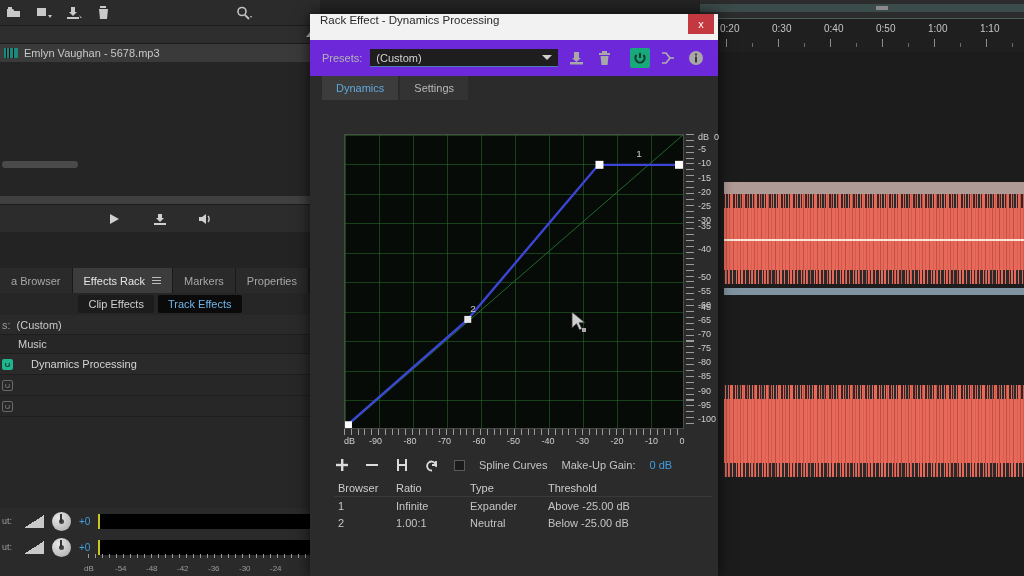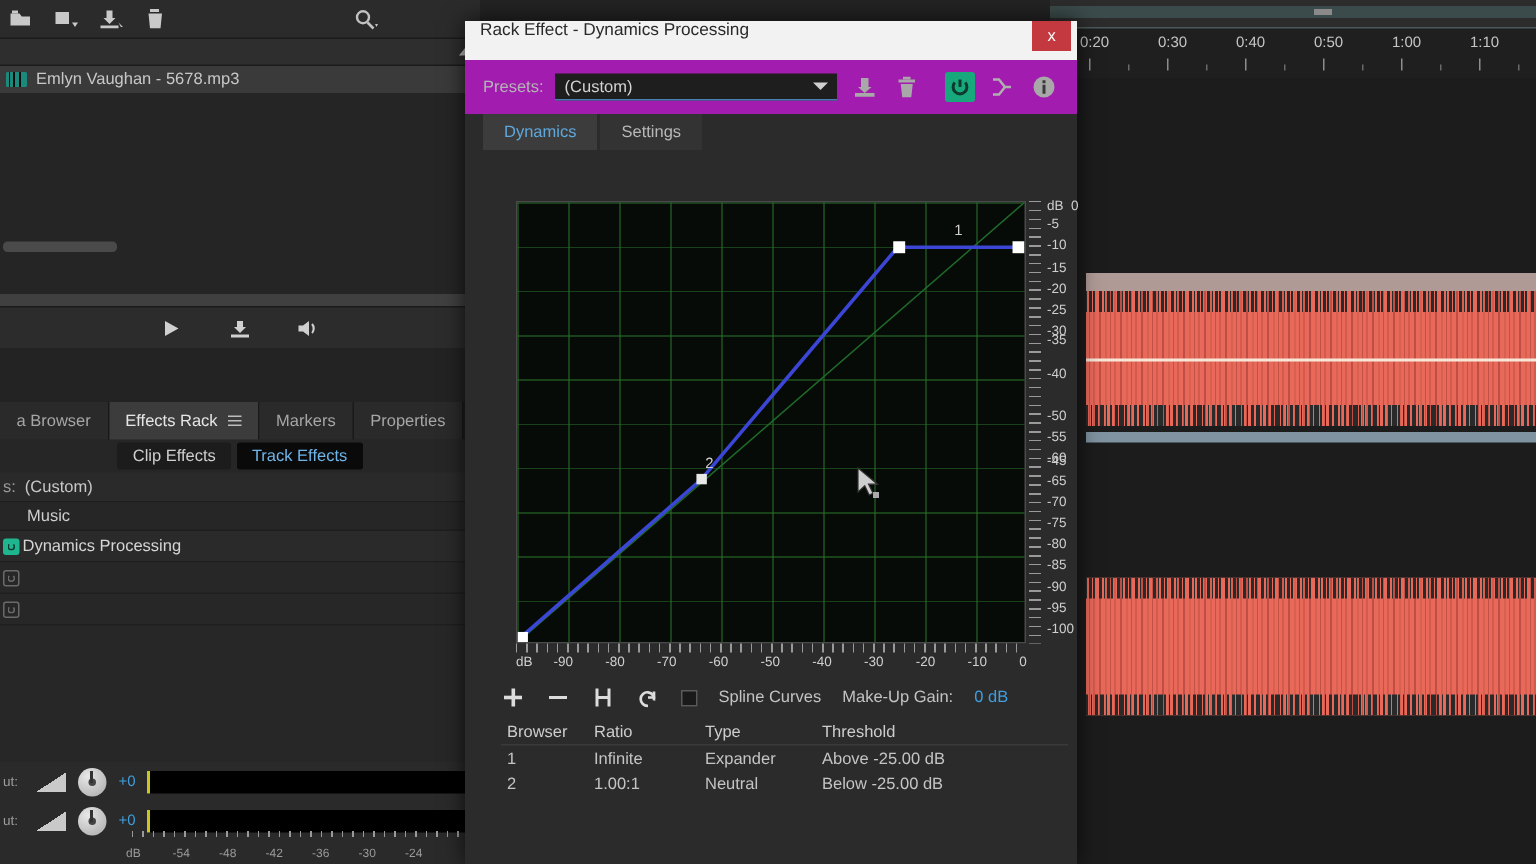--- a/index.html
+++ b/index.html
@@ -36,21 +36,21 @@
   .rack-tab { display: flex; align-items: center; padding: 0 11px; font-size: 11px; color: #a6a6a6; background: #2a2a2a; border-right: 1px solid #191919; }
   .rack-tab.active { background: #3c3c3c; color: #e6e6e6; }
   .rack-tab .hamb { margin-left: 7px; display:flex; flex-direction:column; gap:2px;}
   .rack-tab .hamb i { display:block; width:9px; height:1px; background:#bdbdbd;}
   .rack-subtabs { height: 22px; background: #262626; display: flex; align-items: center; justify-content: center; gap: 4px; }
   .subtab { font-size: 11px; padding: 3px 10px; color: #cfcfcf; background: #1c1c1c; border-radius: 2px; }
   .subtab.active { background: #0a0a0a; color: #6fb5e8; }
   .rack-presetrow { height: 20px; display:flex; align-items:center; font-size: 11px; color:#c8c8c8; padding-left: 2px; border-bottom: 1px solid #1e1e1e; background:#2a2a2a;}
   .rack-presetrow .lbl { color:#9a9a9a; margin-right: 6px;}
   .rack-track { height: 19px; display:flex; align-items:center; padding-left: 18px; font-size: 11px; color:#cecece; background:#262626; border-bottom: 1px solid #1e1e1e;}
-  .rack-slot { height: 21px; display:flex; align-items:center; gap: 2px; padding-left: 0px; font-size: 11px; color:#d5d5d5; border-bottom: 1px solid #1f1f1f; background:#2a2a2a;}
+  .rack-slot { height: 21px; display:flex; align-items:center; gap: 18px; padding-left: 0px; font-size: 11px; color:#d5d5d5; border-bottom: 1px solid #1f1f1f; background:#2a2a2a;}
   .pow { width: 11px; height: 11px; border-radius: 2px; background:#1fb58f; display:inline-flex; align-items:center; justify-content:center; margin-left: 2px; flex:0 0 auto;}
   .pow i { width:5px;height:5px;border:1.5px solid #0c3a2f;border-radius:50%; border-top-color:transparent;}
   .slot-empty { height: 21px; border-bottom: 1px solid #1f1f1f; background:#272727; display:flex; align-items:center;}
   .pow.off { background: transparent; border: 1.5px solid #6a6a6a; }
   .pow.off i { border-color:#6a6a6a; border-top-color: transparent;}
   .rack-fill { background:#272727; }
 
   
   .mixer { position:absolute; left:0; bottom: 0; width: 320px; height: 68px; background:#2a2a2a; }
   .mixer-row { height: 26px; display:flex; align-items:center; gap: 8px; padding-left: 2px;}
@@ -89,21 +89,21 @@
   .wave .mask-bot { position:absolute; left:0; right:0; bottom:0; height: 14px;
     background: repeating-linear-gradient(to right, #2a2a2a 0 1px, transparent 1px 3px, #2a2a2a 3px 4px, transparent 4px 6px, #2a2a2a 6px 8px, transparent 8px 9px, #2a2a2a 9px 12px, transparent 12px 13px);
   }
   .wave .center { position:absolute; left:0; right:0; top: 50%; height: 2px; background:#f6e7d8; }
 
   
   .dialog { position:absolute; left: 310px; top: 14px; width: 408px; height: 562px; background:#2b2b2b; box-shadow: 0 0 14px rgba(0,0,0,.7); }
   .dlg-title { height: 26px; background:#f2f2f2; display:flex; padding-left: 10px; }
   .dlg-title .t { font-size: 11.5px; color:#2a2a2a; }
   .dlg-close { margin-left:auto; width: 26px; height: 20px; margin-right: 4px; background:#c4383f; color:#fff; font-size: 11px; display:flex;align-items:center;justify-content:center;}
-  .dlg-presets { height: 36px; display:flex; align-items:center; padding: 0 12px; gap: 8px; background:#a21caf;}
+  .dlg-presets { height: 36px; display:flex; align-items:center; padding: 0 12px; gap: 8px; background:#6d28d9;}
   .p-lbl { font-size: 11px; color:#b4b4b4; }
   .p-combo { position:relative; width: 188px; height: 18px; background:#1e1e1e; border-bottom: 1px solid #4a7fb5; display:flex; align-items:center; padding-left: 6px;}
   .p-combo span { font-size: 11px; color:#d3d3d3;}
   .p-combo .car { position:absolute; right: 6px; width:0;height:0;border-left:5px solid transparent;border-right:5px solid transparent;border-top:5px solid #cfcfcf;}
   .ic-btn { width: 20px; height: 20px; display:flex;align-items:center;justify-content:center; color:#b0b0b0;}
   .ic-btn.green { background:#17a97c; color:#0d3a2c; border-radius:2px;}
   .dlg-tabs { height: 24px; display:flex; align-items:stretch; padding-left: 12px; gap: 2px; background:#2b2b2b;}
   .dtab { display:flex;align-items:center; padding: 0 14px; font-size: 11px; color:#b8b8b8; background:#333;}
   .dtab.active { background:#3c3c3c; color:#5fa8dd;}
 

